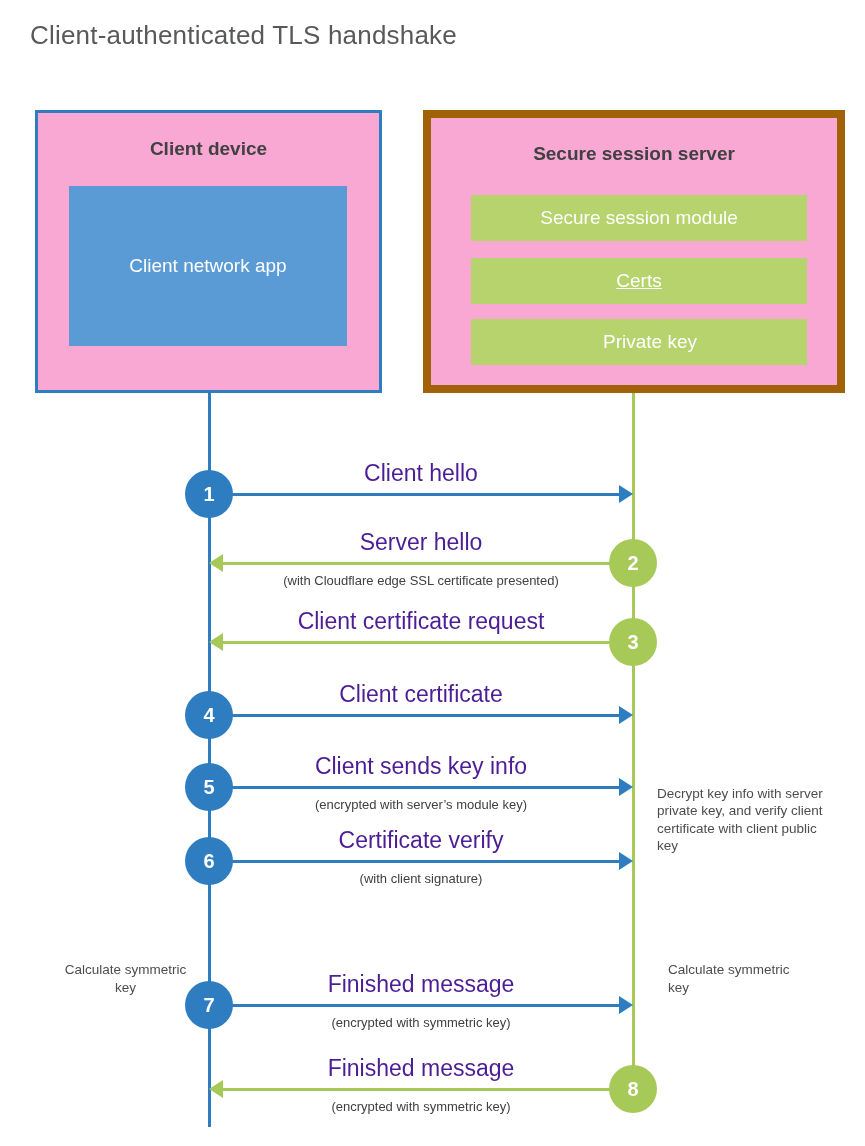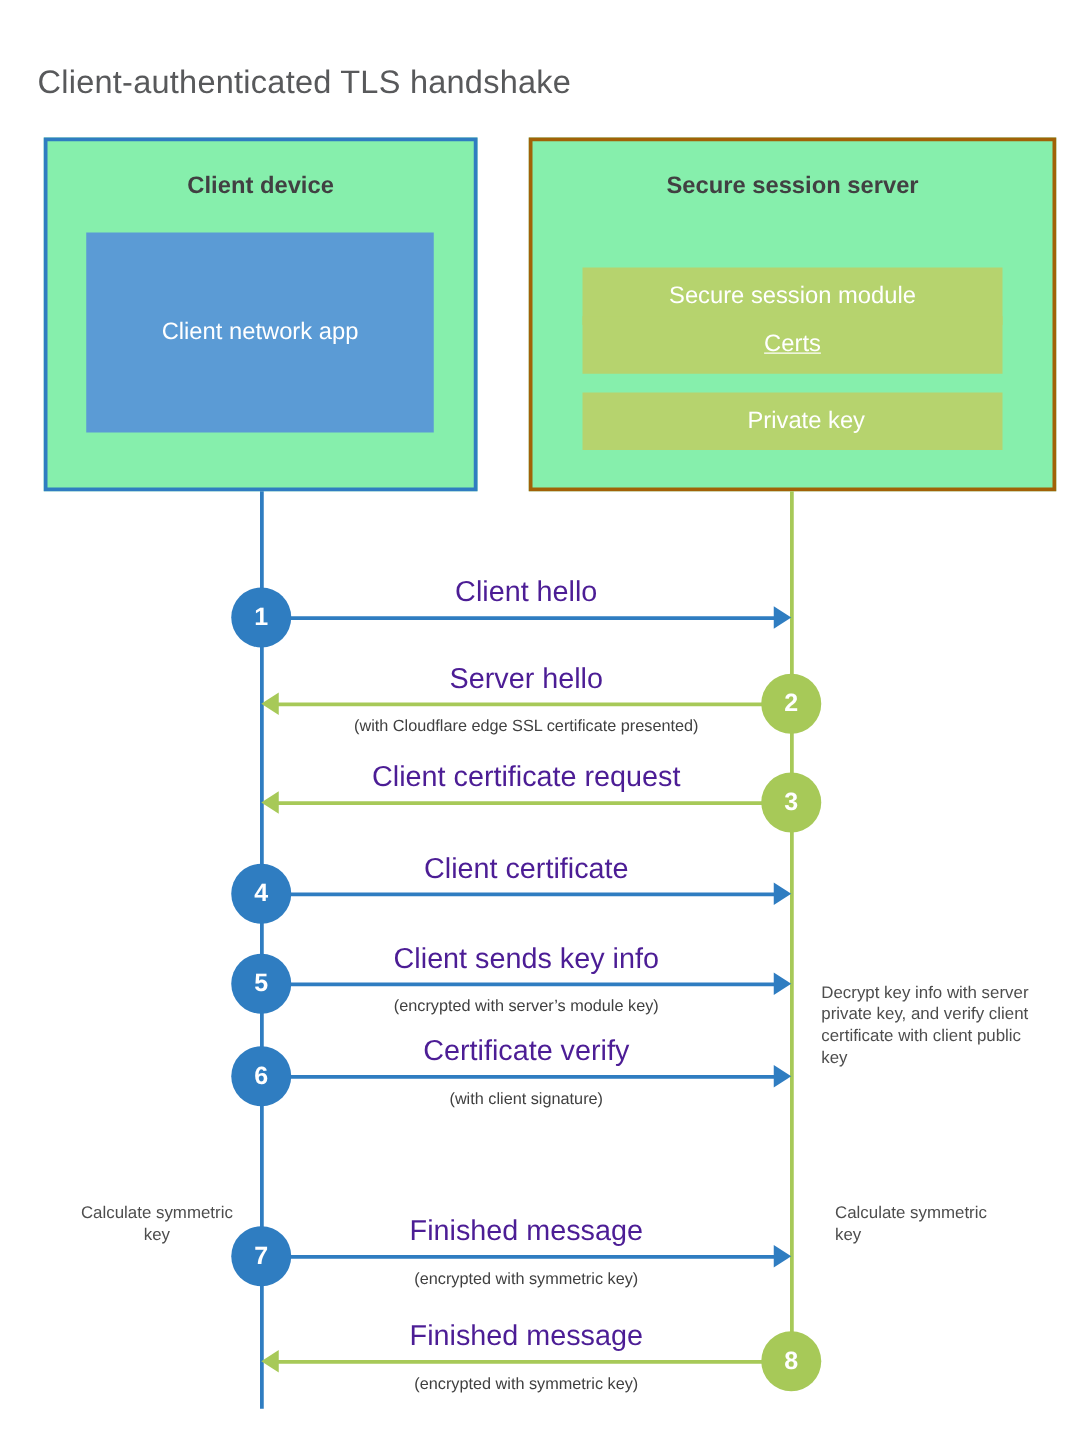--- a/index.html
+++ b/index.html
@@ -1,33 +1,33 @@
 <!DOCTYPE html>
 <html><head>
 <meta charset="utf-8">
 <style>
   * { margin:0; padding:0; box-sizing:border-box; }
   html,body { background:#ffffff; }
   body { font-family:"Liberation Sans", sans-serif; }
 
   .canvas { position:relative; width:865px; height:1146px; background:#fff; overflow:hidden; }
 
-  .title { position:absolute; left:30px; top:20px; font-size:26px; font-weight:400; color:#58595b; letter-spacing:0.2px;margin-top:30px; }
+  .title { position:absolute; left:30px; top:20px; font-size:26px; font-weight:400; color:#58595b; letter-spacing:0.2px; }
 
   
-  .box { position:absolute; background:#86efac; }
+  .box { position:absolute; background:#f9a8d4; }
   .client-box { left:35px; top:110px; width:347px; height:283px; border:3px solid #2f7dc1; }
-  .server-box { left:423px; top:110px; width:422px; height:283px; border:3px solid #a16207; }
+  .server-box { left:423px; top:110px; width:422px; height:283px; border:8px solid #a16207; }
   .box-title { text-align:center; margin-top:25px; font-size:19px; font-weight:700; color:#414042; }
   .client-app { position:absolute; left:31px; top:73px; width:278px; height:160px; background:#5b9bd5;
                 color:#fff; font-size:19px; display:flex; align-items:center; justify-content:center; text-align:center; }
   .client-app span { width:170px; line-height:1.35; }
   .server-bar { position:absolute; left:40px; width:336px; height:46px; background:#b6d36e; color:#fff;
                 font-size:19px; display:flex; align-items:center; justify-content:center; }
-  .bar-1 { top:77px;margin-top:24px; } .bar-2 { top:140px;text-decoration:underline; } .bar-3 { top:201px;padding-left:22px; }
+  .bar-1 { top:77px; } .bar-2 { top:140px;text-decoration:underline; } .bar-3 { top:201px;padding-left:22px; }
 
   
   .lifeline { position:absolute; width:3px; top:393px; }
   .blue-line  { left:207.5px; height:734px; background:#2f7dc1; }
   .green-line { left:631.5px; height:697px; background:#a7c958; }
 
   
   .step { position:absolute; left:0; width:865px; height:90px; }
   .step .line { position:absolute; top:39px; height:3px; }
   .dir-right .line { left:209px; width:412px; }

